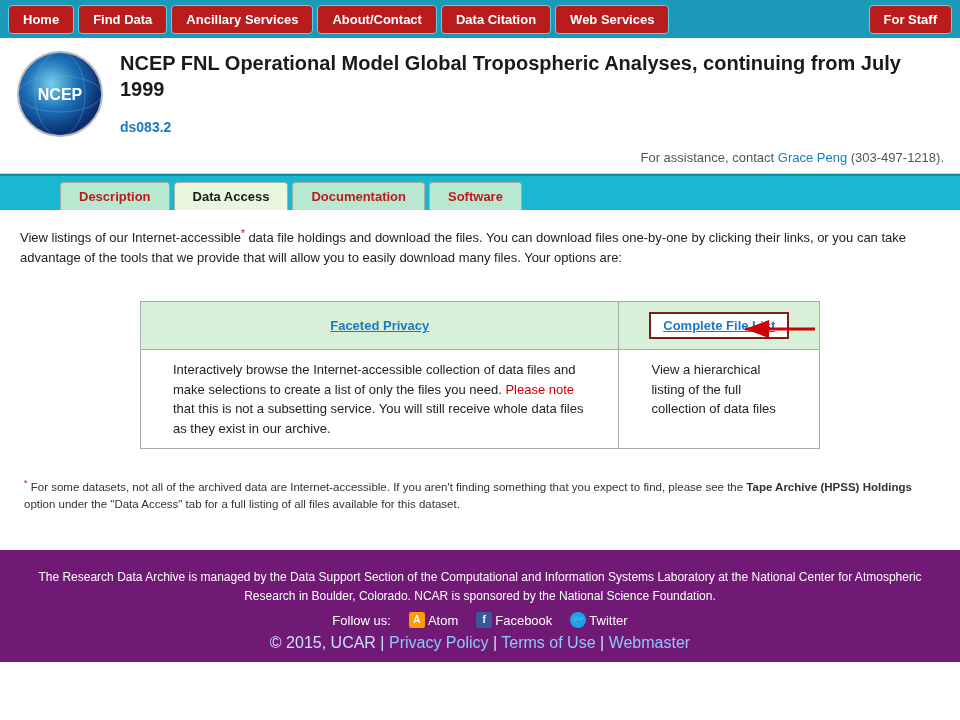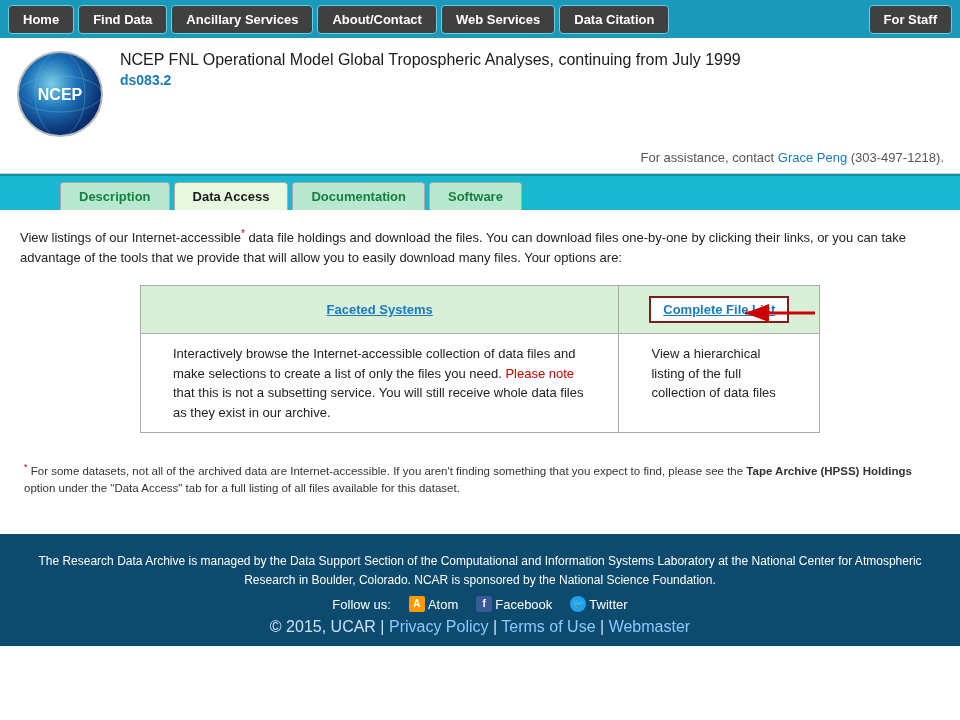--- a/index.html
+++ b/index.html
@@ -15,21 +15,21 @@
     }
     .top-nav a {
       color: #fff;
       text-decoration: none;
       font-weight: bold;
       font-size: 13px;
       padding: 6px 14px;
       border: 1px solid #5dd0ea;
       border-radius: 4px;
       margin-right: 4px;
-      background: #404040;
+      background: #b91c1c;
       white-space: nowrap;
     }
     .top-nav .spacer { flex: 1; }
     .top-nav .for-staff {
       margin-left: auto;
       margin-right: 0;
     }
 
     
     .header {
@@ -40,25 +40,25 @@
     }
     .logo-area {
       flex-shrink: 0;
       margin-right: 16px;
       display: flex;
       align-items: center;
       justify-content: center;
     }
     .header-title-area { flex: 1; }
     .header-title {
-      font-size: 16px;
-      font-weight: normal;
+      font-size: 20px;
+      font-weight: bold;
       color: #1a1a1a;
       line-height: 1.3;
-      margin-bottom: 1px;
+      margin-bottom: 17px;
     }
     .header-dsnum {
       color: #1a7abf;
       font-size: 14px;
       font-weight: bold;
     }
     .header-contact {
       text-align: right;
       color: #555;
       font-size: 13px;
@@ -74,21 +74,21 @@
       padding: 0 60px;
       height: 36px;
       border-top: 2px solid #0e8fa8;
     }
     .tab {
       padding: 6px 18px;
       border-radius: 4px 4px 0 0;
       font-weight: bold;
       font-size: 13px;
       cursor: pointer;
-      color: #15803d;
+      color: #b91c1c;
       background: #d4f0e0;
       margin-right: 4px;
       border: 1px solid #aaa;
       border-bottom: none;
     }
     .tab.active {
       background: #e8f8e0;
       color: #1a1a1a;
     }
     .tab:not(.active) {
@@ -96,21 +96,21 @@
     }
 
     
     .main-content {
       padding: 16px 20px;
       background: #fff;
     }
     .intro-text {
       font-size: 13px;
       color: #222;
-      margin-bottom: 18px;
+      margin-bottom: 34px;
       line-height: 1.5;
     }
     .intro-text sup { color: #cc0000; font-size: 10px; }
 
     
     .data-table {
       width: 680px;
       margin: 0 auto 20px auto;
       border-collapse: collapse;
       border: 1px solid #aaa;
@@ -156,21 +156,21 @@
       font-size: 11.5px;
       color: #333;
       padding: 8px 4px;
       line-height: 1.5;
     }
     .footnote sup { color: #cc0000; font-size: 9px; }
     .footnote strong { font-weight: bold; }
 
     
     .footer {
-      background: #0c4a6e;
+      background: #701a75;
       color: #fff;
       text-align: center;
       padding: 18px 16px 10px 16px;
       margin-top: 12px;
     }
     .footer p { font-size: 12px; line-height: 1.6; margin-bottom: 6px; }
     .footer .follow-line {
       display: flex;
       align-items: center;
       justify-content: center;
@@ -210,22 +210,22 @@
     }
   </style>
 </head>
 <body>
 
 <nav class="top-nav">
   <a>Home</a>
   <a>Find Data</a>
   <a>Ancillary Services</a>
   <a>About/Contact</a>
+  <a>Data Citation</a>
   <a>Web Services</a>
-  <a>Data Citation</a>
   <div class="spacer"></div>
   <a class="for-staff">For Staff</a>
 </nav>
 
 <div class="header-outer">
   <div class="header">
     <div class="logo-area">
 
       <div style="position:relative;width:88px;height:88px;">
         
@@ -267,21 +267,21 @@
 <div class="main-content">
   <p class="intro-text">
     View listings of our Internet-accessible<sup>*</sup> data file holdings and download the files. You can download files one-by-one by clicking their links, or you can take advantage of the tools that we provide that will allow you to easily download many files. Your options are:
   </p>
 
   <div style="position:relative; display:flex; justify-content:center;">
     <table class="data-table">
       <thead>
         <tr>
           <th>
-            <a>Faceted Systems</a>
+            <a>Faceted Privacy</a>
           </th>
           <th class="complete-file-cell" style="position:relative;">
             <span class="complete-file-btn">Complete File List</span>
           </th>
         </tr>
       </thead>
       <tbody>
         <tr>
           <td>
             <span>Interactively browse the Internet-accessible collection of data files and make selections to create a list of only the files you need.</span>

